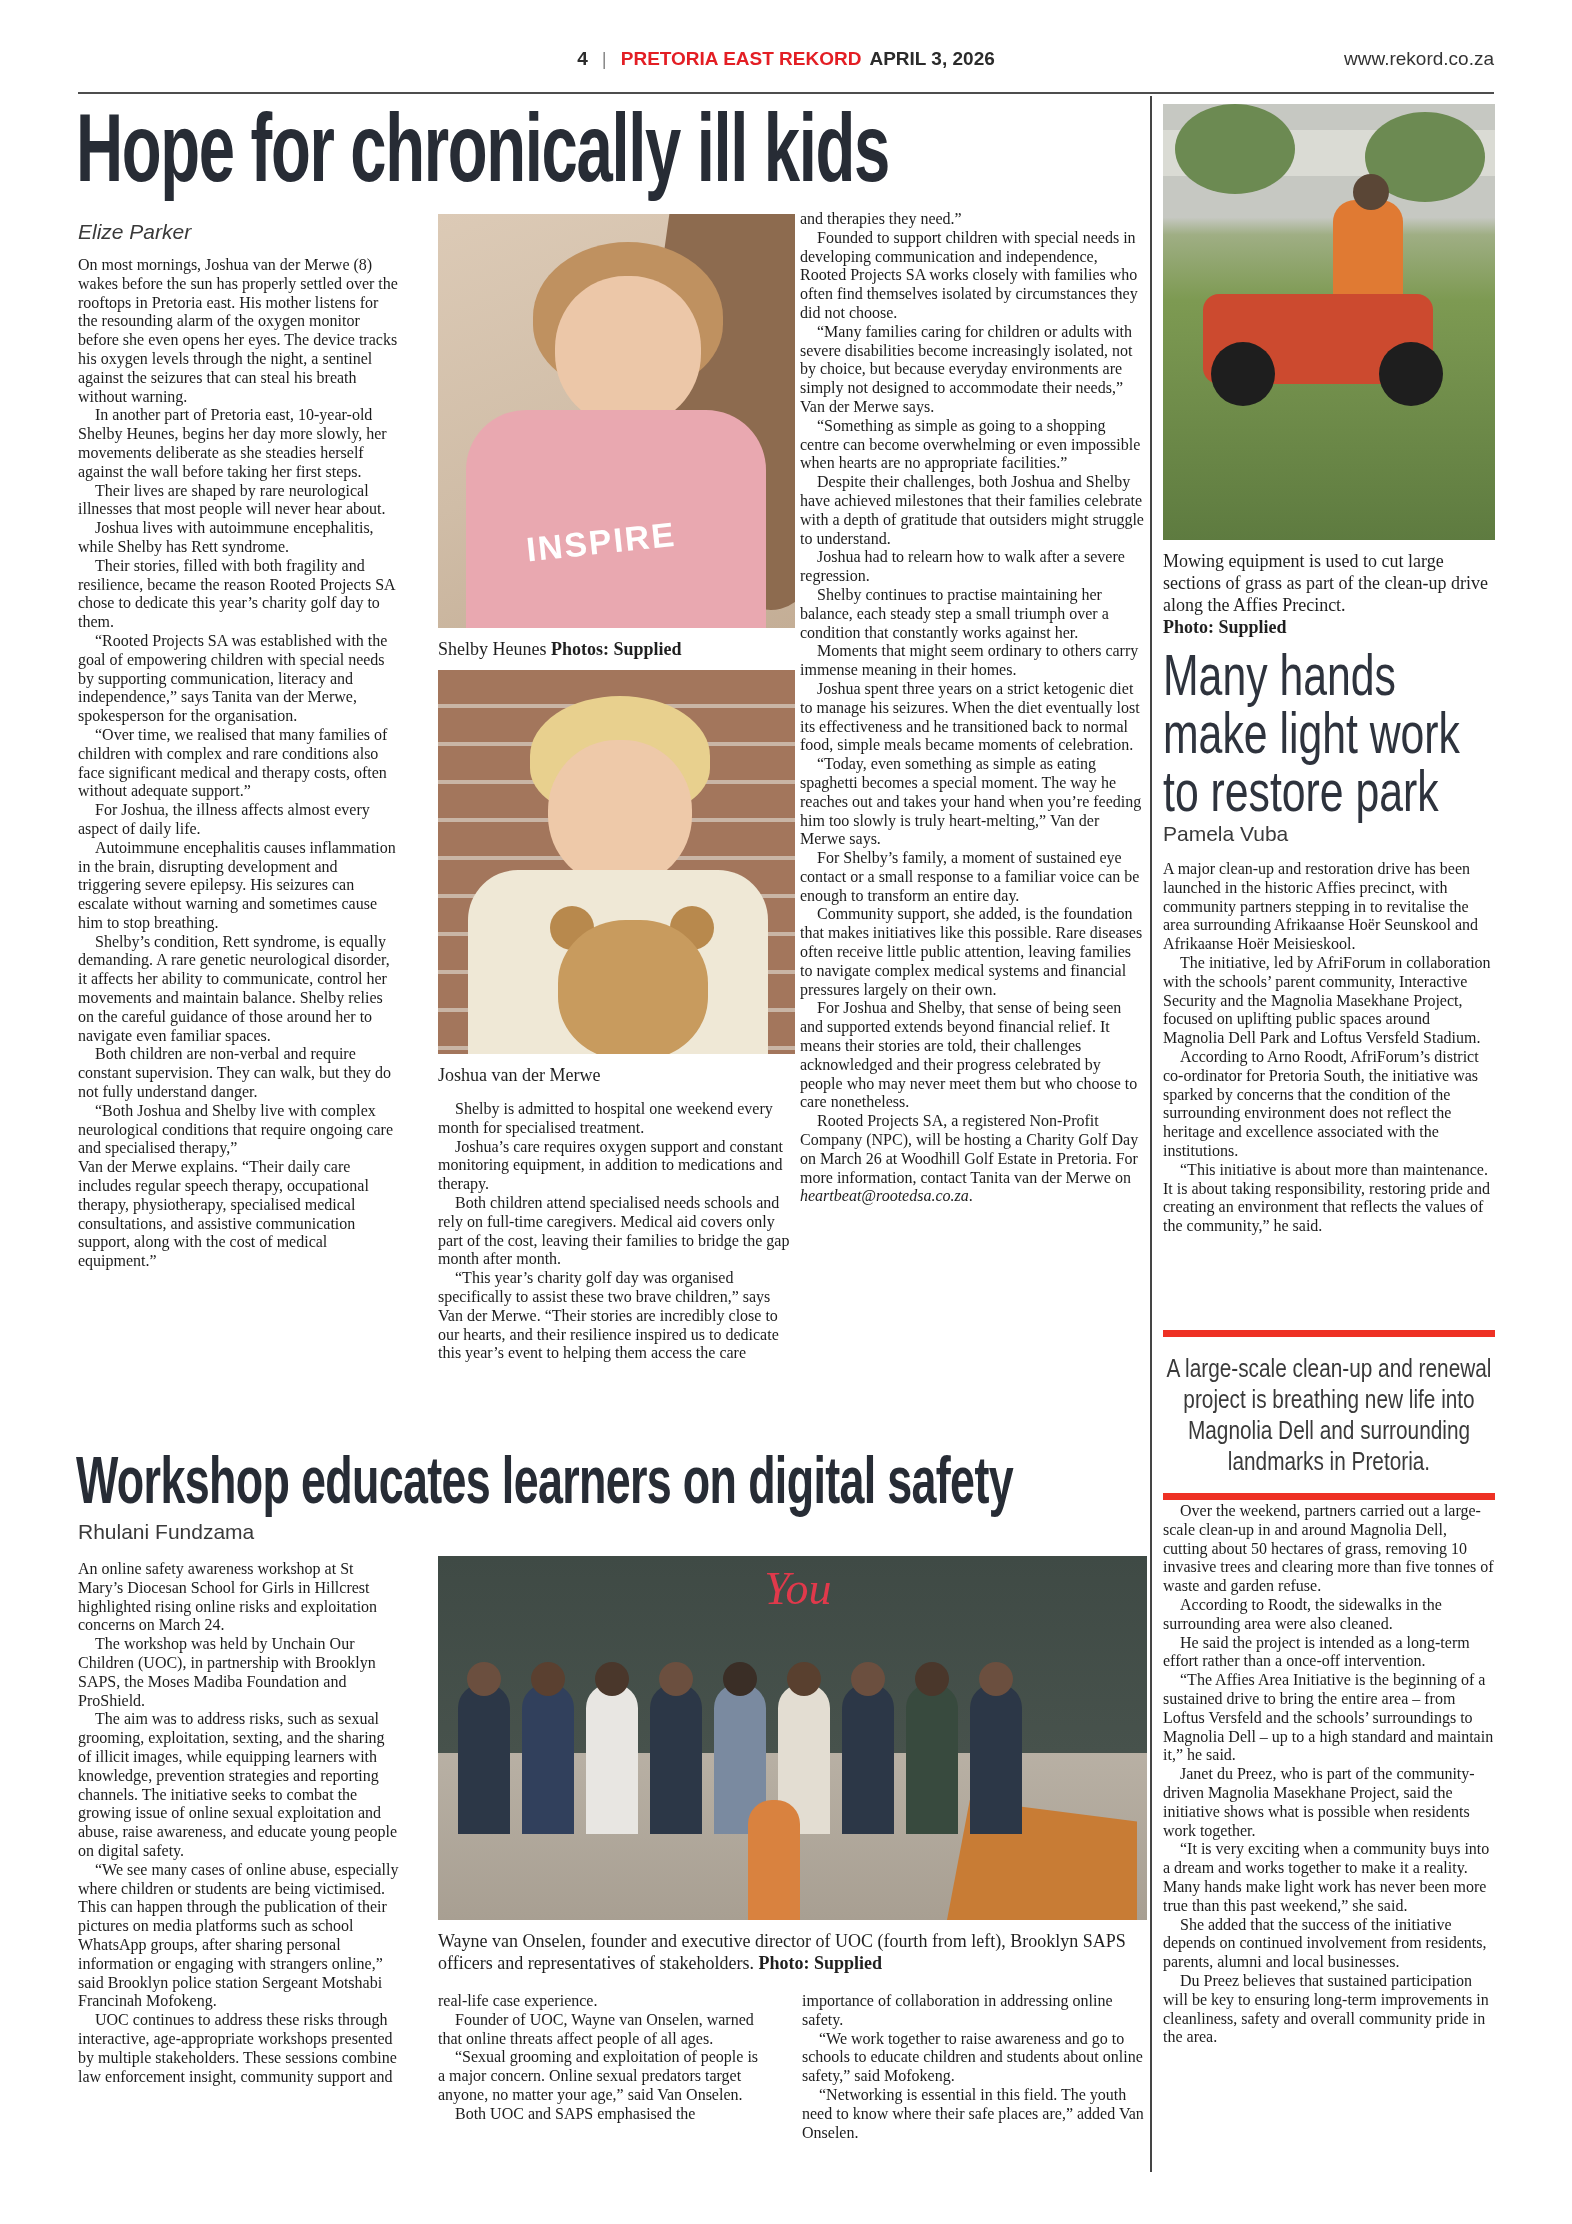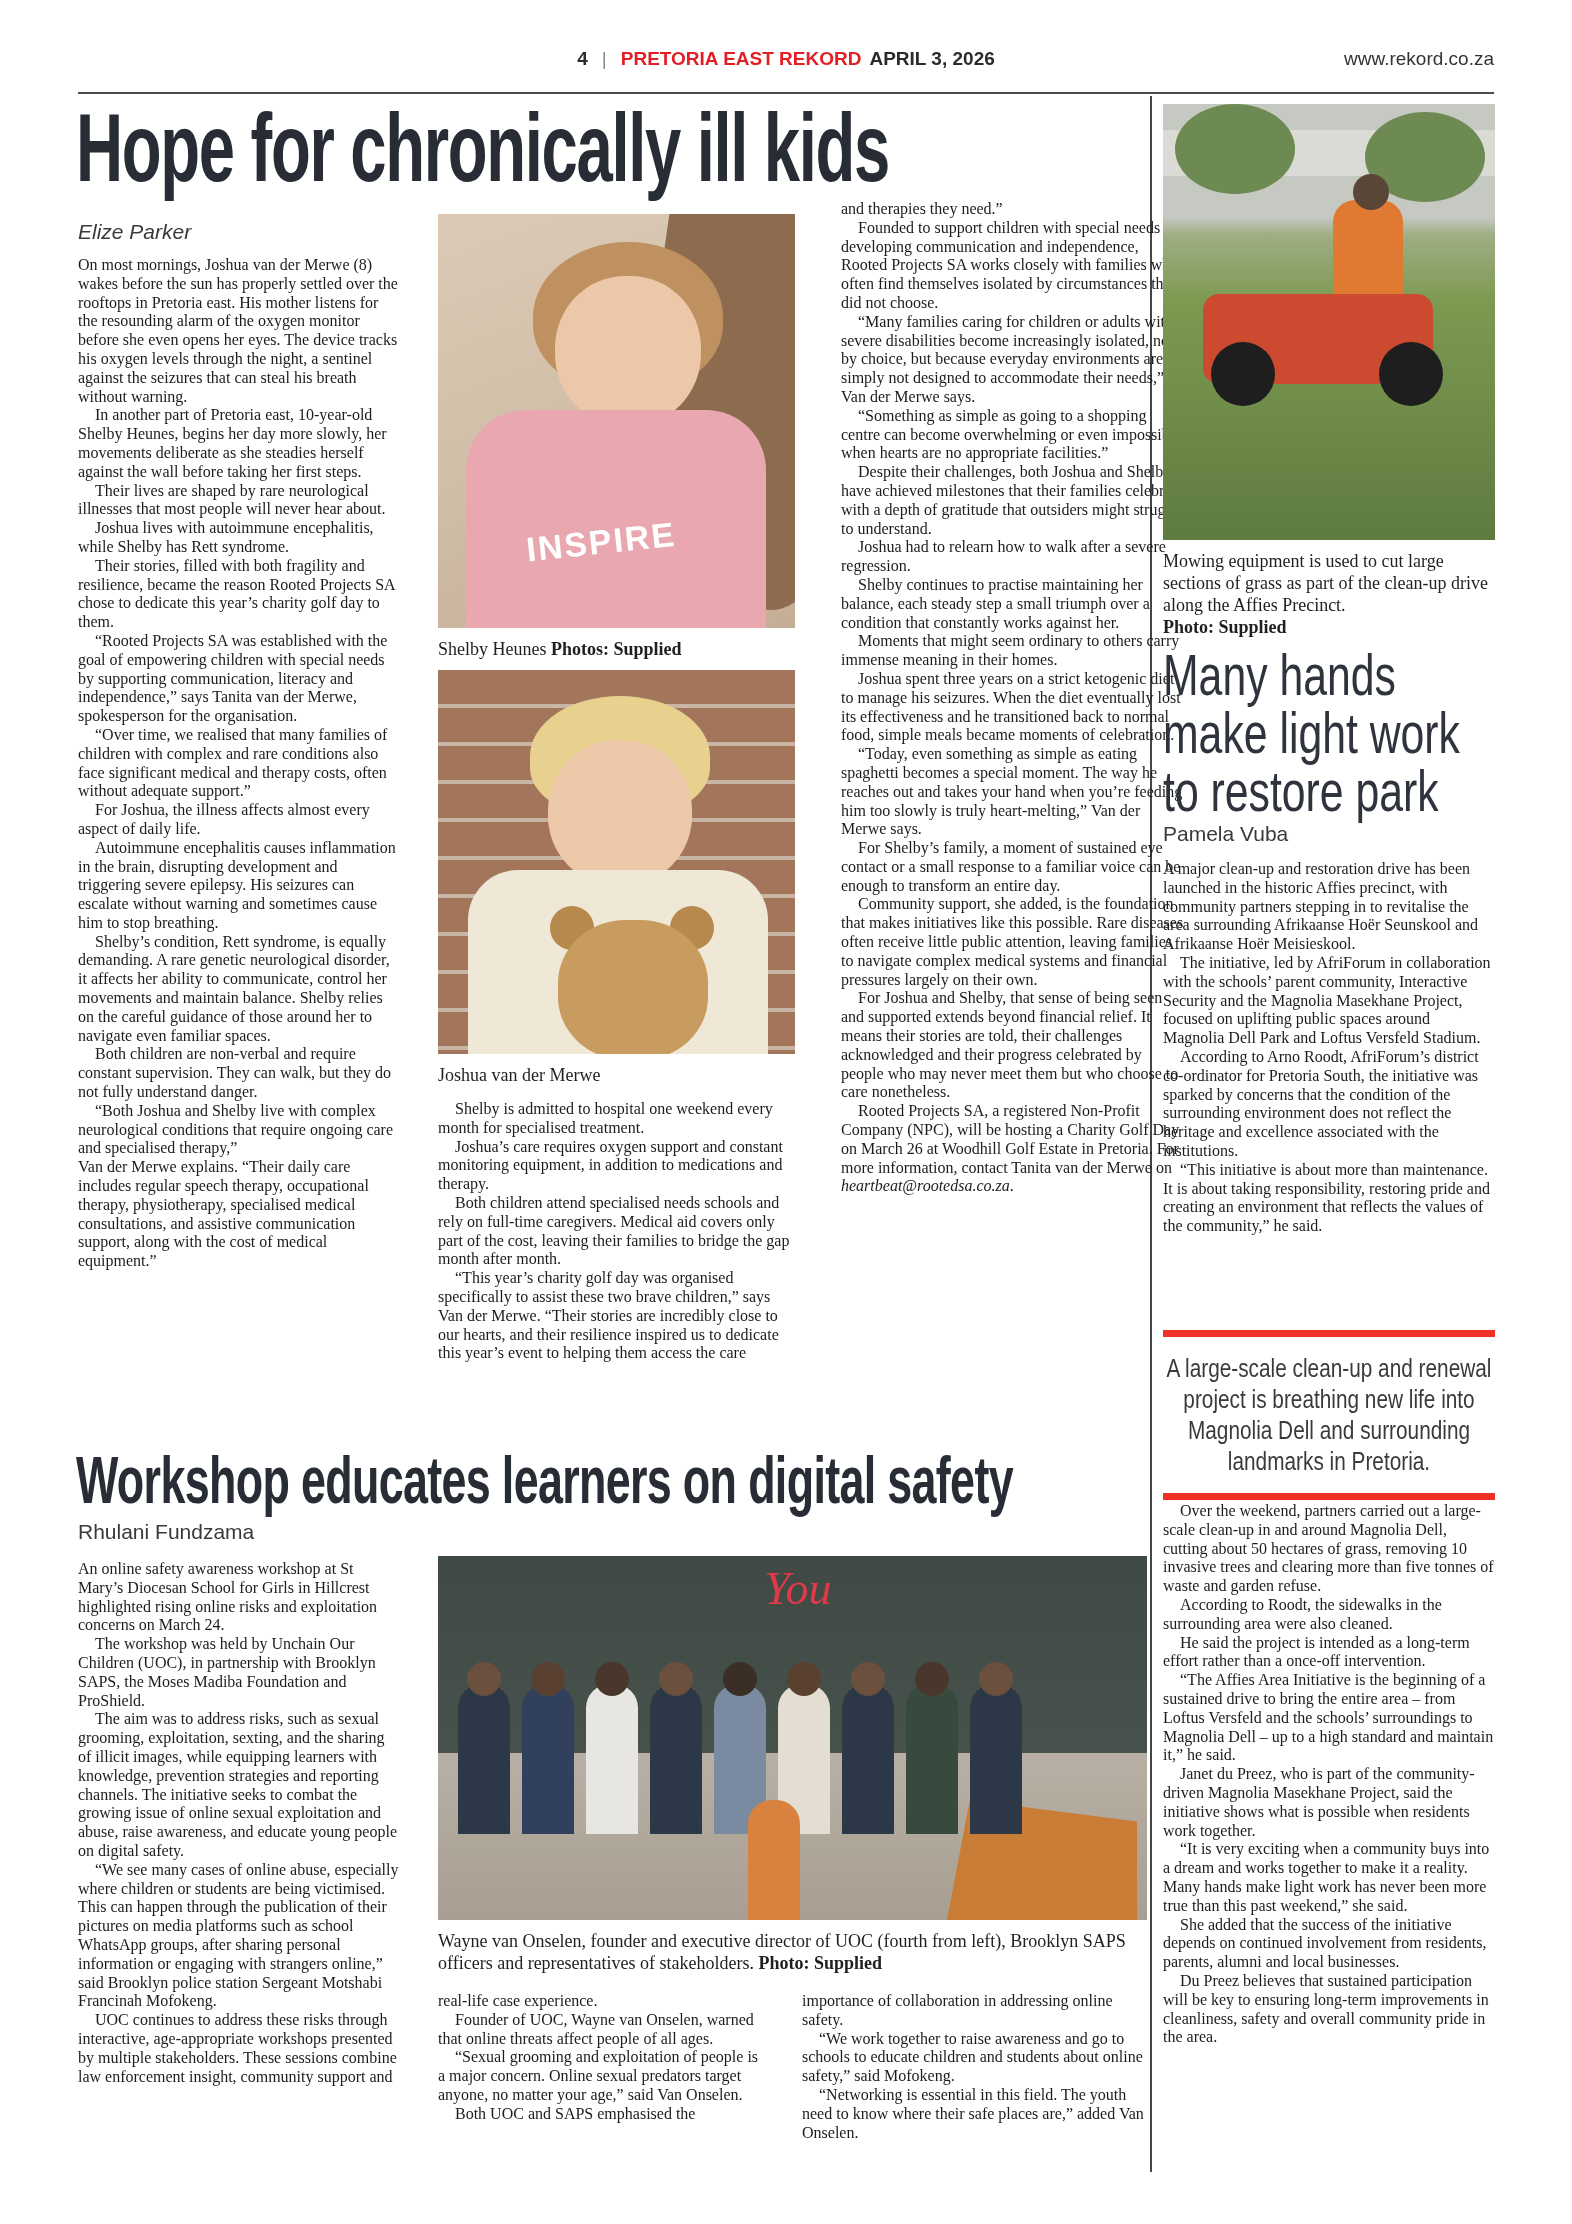--- a/index.html
+++ b/index.html
@@ -127,21 +127,21 @@
     <span>Joshua van der Merwe</span>
   </div>
 
   <div class="col" style="left:438px;top:1100px;width:357px;height:344px;">
       <p class="ind">Shelby is admitted to hospital one weekend every month for specialised treatment.</p>
       <p class="ind">Joshua’s care requires oxygen support and constant monitoring equipment, in addition to medications and therapy.</p>
       <p class="ind">Both children attend specialised needs schools and rely on full-time caregivers. Medical aid covers only part of the cost, leaving their families to bridge the gap month after month.</p>
       <p class="ind">“This year’s charity golf day was organised specifically to assist these two brave children,” says Van der Merwe. “Their stories are incredibly close to our hearts, and their resilience inspired us to dedicate this year’s event to helping them access the care</p>
     </div>
 
-  <div class="col" style="left:800px;top:200px;width:347px;height:1234px;margin-left:41px;">
+  <div class="col" style="left:800px;top:210px;width:347px;height:1234px;">
     <div>
         <p>and therapies they need.”</p>
         <p class="ind">Founded to support children with special needs in developing communication and independence, Rooted Projects SA works closely with families who often find themselves isolated by circumstances they did not choose.</p>
         <p class="ind">“Many families caring for children or adults with severe disabilities become increasingly isolated, not by choice, but because everyday environments are simply not designed to accommodate their needs,” Van der Merwe says.</p>
         <p class="ind">“Something as simple as going to a shopping centre can become overwhelming or even impossible when hearts are no appropriate facilities.”</p>
         <p class="ind">Despite their challenges, both Joshua and Shelby have achieved milestones that their families celebrate with a depth of gratitude that outsiders might struggle to understand.</p>
         <p class="ind">Joshua had to relearn how to walk after a severe regression.</p>
         <p class="ind">Shelby continues to practise maintaining her balance, each steady step a small triumph over a condition that constantly works against her.</p>
         <p class="ind">Moments that might seem ordinary to others carry immense meaning in their homes.</p>
         <p class="ind">Joshua spent three years on a strict ketogenic diet to manage his seizures. When the diet eventually lost its effectiveness and he transitioned back to normal food, simple meals became moments of celebration.</p>

